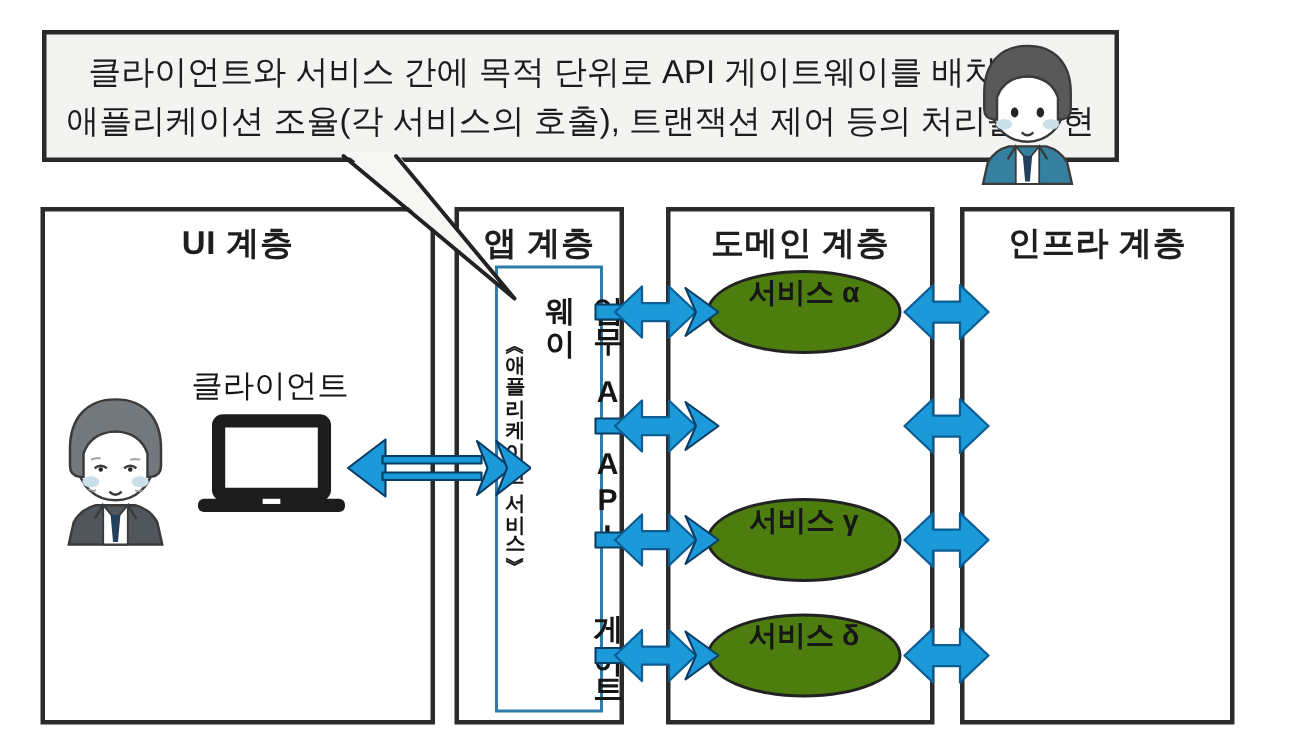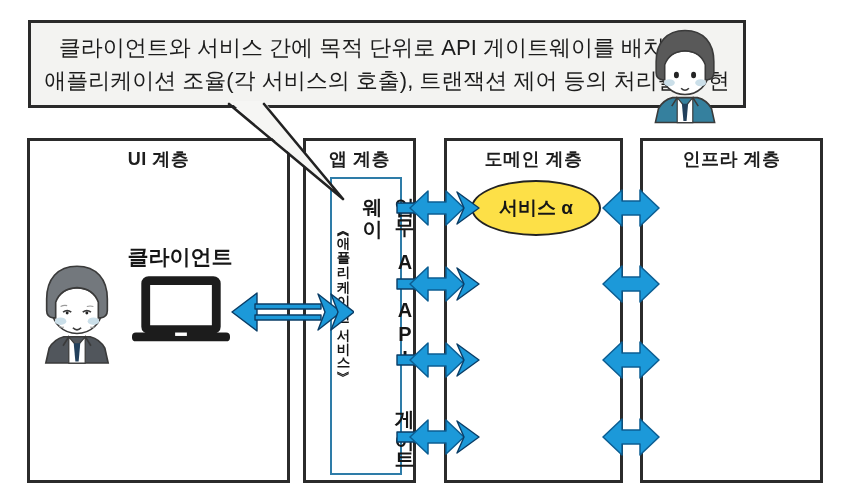--- a/index.html
+++ b/index.html
@@ -19,55 +19,55 @@
   body{background:#fff;font-family:"Liberation Sans","DejaVu Sans",sans-serif;color:var(--ink);}
   .canvas{position:relative;width:865px;height:502px;background:#fff;overflow:hidden;}
 
   
   .layer-box{position:absolute;top:138px;height:345px;background:#fff;border:3px solid #2b2b2b;z-index:1;}
   .layer-ui{left:27px;width:263px;}
   .layer-app{left:303px;width:113px;}
   .layer-domain{left:444px;width:179px;}
   .layer-infra{left:640px;width:183px;}
   .layer-title{position:absolute;top:6px;left:0;width:100%;text-align:center;
-    font-size:18px;font-weight:600;letter-spacing:0.5px;color:#1e1e1e;}
+    font-size:22px;font-weight:600;letter-spacing:0.5px;color:#1e1e1e;}
 
   
   .bubble{position:absolute;left:28px;top:20px;width:718px;height:88px;
     background:var(--bubble_bg);border:3px solid #2a2a2a;z-index:2;
     padding-top:8px;text-align:center;}
   .bubble p{font-size:22px;line-height:33px;font-weight:500;color:#1c1c1c;white-space:nowrap;}
   .overlay{position:absolute;left:0;top:0;width:865px;height:502px;pointer-events:none;}
   .tail-fill{fill:#f6f6f4;}
   .tail-line{stroke:#222;stroke-width:2.6;fill:none;stroke-linecap:round;}
 
   
   .gateway-box{position:absolute;left:330px;top:177px;width:72px;height:298px;
     border:2.5px solid var(--gateway_border);background:#fff;z-index:2;}
   .v-text{position:absolute;writing-mode:vertical-rl;color:#161616;z-index:3;}
   .gw-main{left:357px;top:183px;height:282px;font-size:20px;font-weight:700;
     text-orientation:upright;letter-spacing:2px;line-height:32px;}
   .gw-sub{left:333px;top:226px;height:210px;font-size:13.5px;font-weight:700;
     text-orientation:mixed;letter-spacing:1px;line-height:21px;}
 
   
-  .service{position:absolute;left:471px;width:130px;height:56px;background:#fde047;
-    border:2.5px solid #222;border-radius:50%;display:flex;align-items:center;justify-content:center;
+  .service{position:absolute;left:471px;width:130px;height:56px;background:#4d7c0f;
+    border:2.5px solid #222;border-radius:50%;display:flex;justify-content:center;
     z-index:2;}
   .service span{font-size:19px;font-weight:600;color:#161616;}
   .service.s0{top:180px;}.service.s1{top:256px;}.service.s2{top:332px;}.service.s3{top:409px;}
 
   
   .arrow-svg{position:absolute;z-index:4;}
   .arr{fill:var(--arrow);stroke:var(--arrow_outline);stroke-width:1.5;stroke-linejoin:round;}
   .arr-thin{fill:var(--arrow);stroke:#0a3d66;stroke-width:1.4;stroke-linejoin:round;}
 
   
   .client-label{position:absolute;left:120px;top:243px;width:120px;text-align:center;
-    font-size:21px;font-weight:700;color:#161616;z-index:2;}
+    font-size:21px;font-weight:400;color:#161616;z-index:2;}
   .icon-abs{position:absolute;z-index:4;}
   .face{fill:#fff;stroke:#3a3a3a;stroke-width:2;}
   .outline{stroke:#3a3a3a;stroke-width:2;fill:none;}
   .eye{fill:#242424;}
   .cheek{fill:var(--cheek);}
   .shirt{fill:#fff;stroke:#3a3a3a;stroke-width:1.5;}
   .tie{fill:var(--tie);}
   .lap{stroke:#1c1c1c;}
 </style>
 </head>
@@ -92,20 +92,26 @@
     <p>클라이언트와 서비스 간에 목적 단위로 API 게이트웨이를 배치해서,</p>
     <p>애플리케이션 조율(각 서비스의 호출), 트랜잭션 제어 등의 처리를 구현</p>
   </div>
 
   <div class="gateway-box"></div>
   <div class="v-text gw-main">업무 A API 게이트웨이</div>
   <div class="v-text gw-sub">《애플리케이션 서비스》</div>
 
   <div class="service s0">
     <span>서비스 α</span>
+  </div>
+  <div class="service s2">
+    <span>서비스 γ</span>
+  </div>
+  <div class="service s3">
+    <span>서비스 δ</span>
   </div>
 
   <svg class="overlay" style="z-index:5">
     <polygon class="tail-fill" points="229,101 264,101 343,199"></polygon>
     <path class="tail-line" d="M229,104 L343,199 M264,104 L343,199"></path>
   </svg>
 
   <svg class="arrow-svg" style="left:230px;top:290px" width="124" height="44" viewBox="0 0 124 44">
     <polygon class="arr-thin" points="2,22 27,3 27,41"></polygon>
     <rect class="arr-thin" x="25" y="14" width="66" height="5"></rect>

